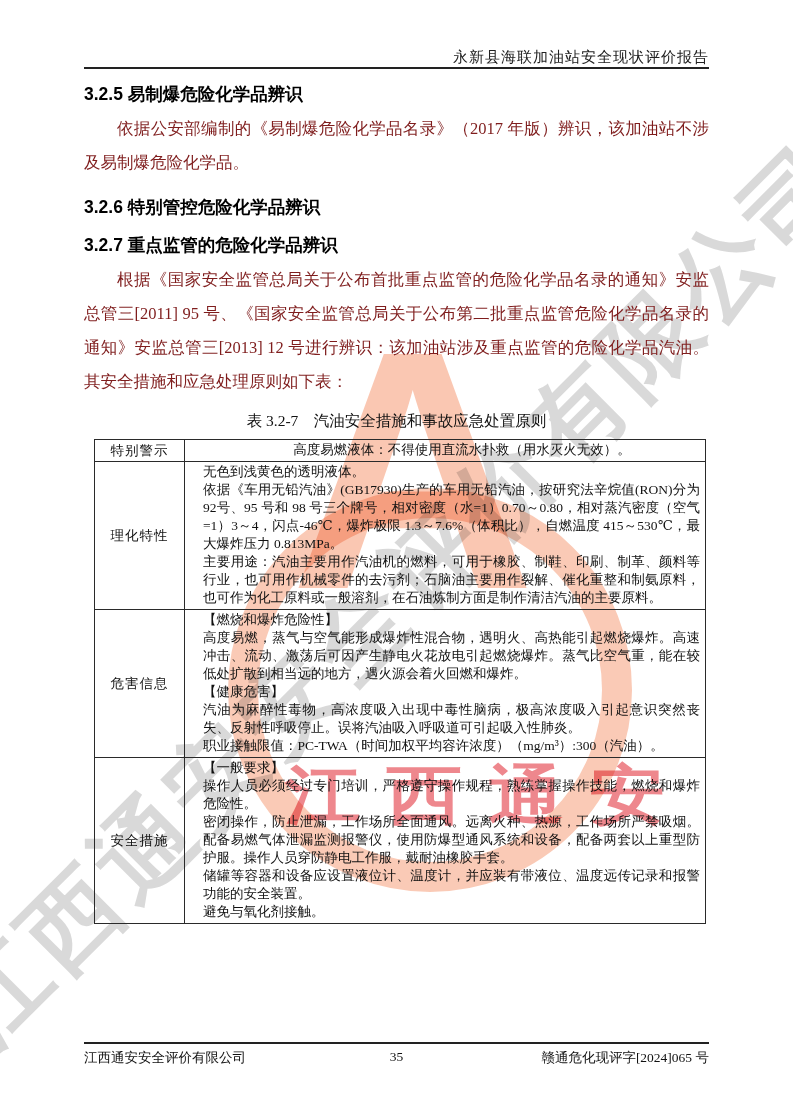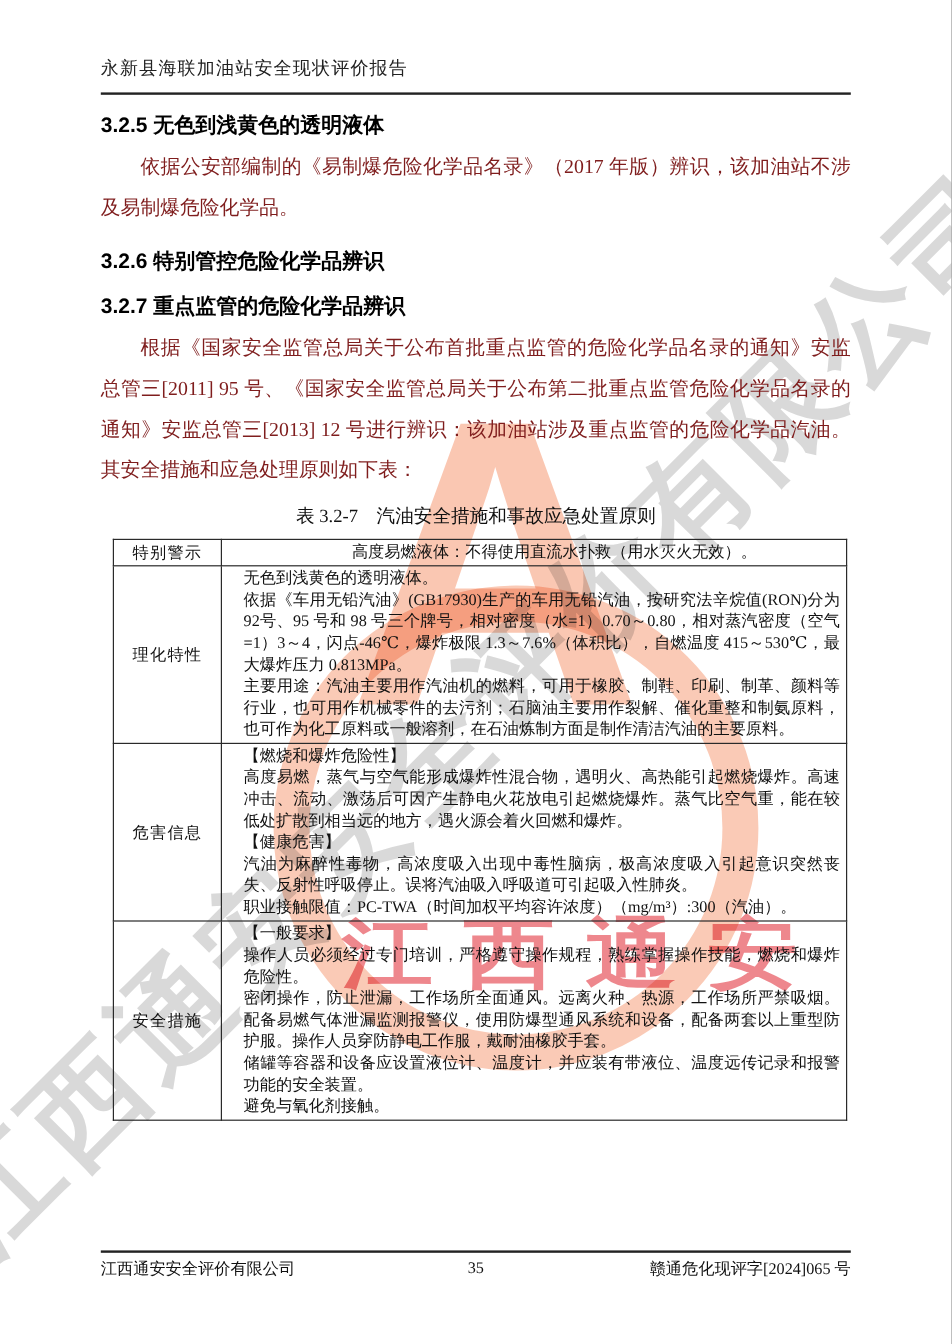--- a/index.html
+++ b/index.html
@@ -31,22 +31,22 @@
     left:385px; top:555px; font-family:"Liberation Sans","DejaVu Sans",sans-serif;
     font-size:100px; font-weight:bold; color:rgba(110,196,236,0.55); line-height:1;
   }
   .wm-red {
     left:285px; top:752px; font-family:"Liberation Sans","DejaVu Sans",sans-serif;
     font-size:64px; font-weight:bold; letter-spacing:22px; white-space:nowrap;
     color:rgba(224,36,48,0.55); transform:scaleX(1.18); transform-origin:left;
   }
   
   .content { position:relative; z-index:1; padding:0 84px; }
-  .doc-header { padding-top:48px; text-align:left;
-    border-bottom:2px solid #222; padding-bottom:10px; }
+  .doc-header { padding-top:48px; text-align:right;
+    border-bottom:2px solid #222; }
   .doc-header .title { font-size:15px; letter-spacing:1px; color:#222; }
   h2.sec {
     font-family:"Liberation Sans","DejaVu Sans",sans-serif;
     font-size:17.5px; font-weight:bold; color:#000; line-height:26px;
   }
   .h1 { margin-top:12px; } .h2 { margin-top:14px; } .h3 { margin-top:12px; }
   p.body {
     font-size:16.5px; line-height:34px; text-align:justify;
     text-indent:2em; margin-top:5px; color:#7f1d1d;
   }
@@ -82,21 +82,21 @@
   <div class="wm wm-ring"></div>
   <div class="wm wm-diagonal">江西通安安全评价有限公司</div>
   <div class="wm wm-red">江西通安</div>
 
   <div class="content">
 
     <div class="doc-header">
       <div class="title">永新县海联加油站安全现状评价报告</div>
     </div>
 
-    <h2 class="sec h1">3.2.5 无色到浅黄色的透明液体</h2>
+    <h2 class="sec h1">3.2.5 易制爆危险化学品辨识</h2>
     <p class="body">依据公安部编制的《易制爆危险化学品名录》（2017 年版）辨识，该加油站不涉及易制爆危险化学品。</p>
 
     <h2 class="sec h2">3.2.6 特别管控危险化学品辨识</h2>
 
     <h2 class="sec h3">3.2.7 重点监管的危险化学品辨识</h2>
     <p class="body">根据《国家安全监管总局关于公布首批重点监管的危险化学品名录的通知》安监总管三[2011] 95 号、《国家安全监管总局关于公布第二批重点监管危险化学品名录的通知》安监总管三[2013] 12 号进行辨识：该加油站涉及重点监管的危险化学品汽油。其安全措施和应急处理原则如下表：</p>
 
     <div class="tbl-caption">表 3.2-7　汽油安全措施和事故应急处置原则</div>
 
     <table class="info">

